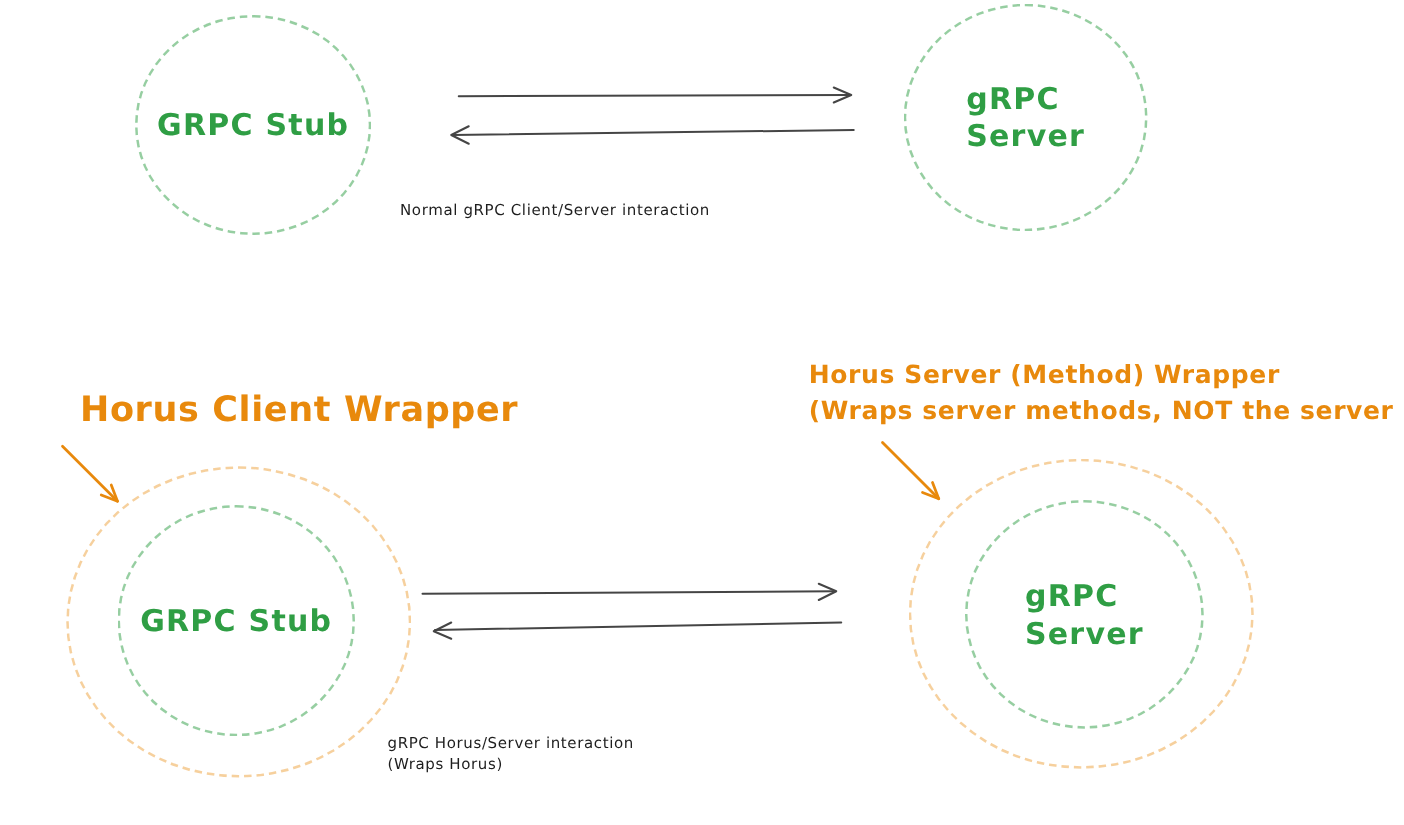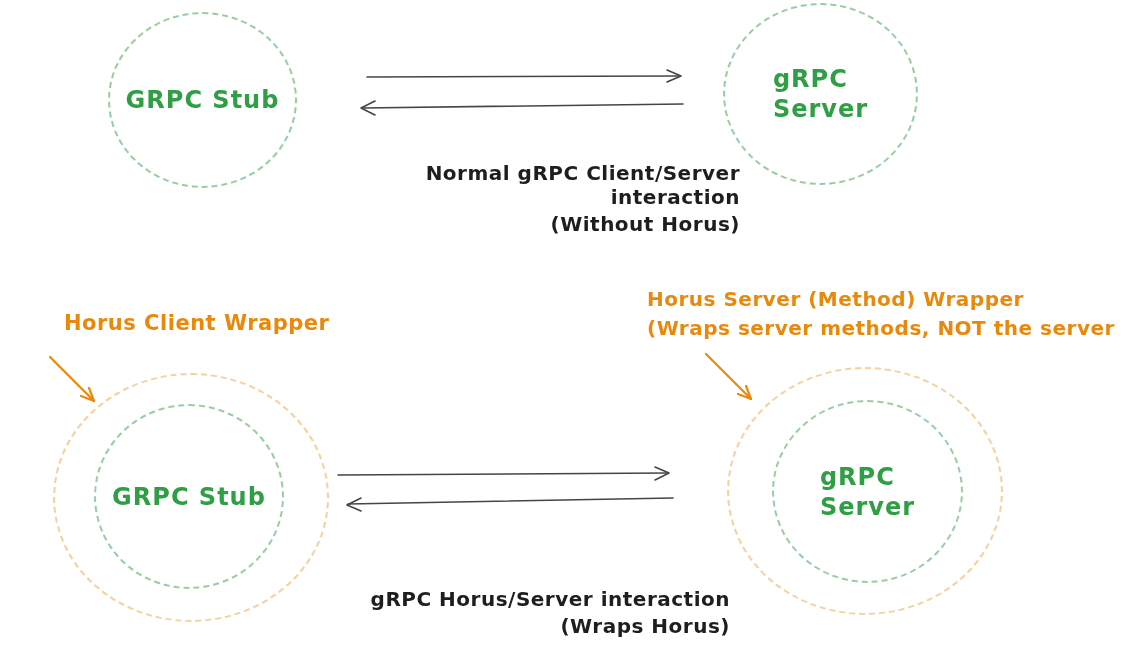--- a/index.html
+++ b/index.html
@@ -33,24 +33,24 @@
     font-size: 24px;
     font-weight: 600;
     letter-spacing: 1px;
     white-space: pre-line;
     line-height: 1.25;
     text-align: left;
   }
   .caption {
     position: absolute;
     width: 420px;
-    text-align: right;
+    text-align: left;
     color: var(--ink);
-    font-size: 20px;
-    font-weight: 700;
+    font-size: 12px;
+    font-weight: 400;
     letter-spacing: 0.5px;
   }
   .caption .line2 {
     margin-top: 3px;
   }
   .orange-label {
     position: absolute;
     color: var(--orange);
     font-size: 20px;
     font-weight: 600;
@@ -90,24 +90,23 @@
     <span class="circle-label">GRPC Stub</span>
   </div>
 
   <div class="circle" style="left:703px; top:3px; width:195px; height:182px;">
     <span class="circle-label">gRPC
 Server</span>
   </div>
 
   <div class="caption" style="left:300px; top:161px;">
     <div class="line1">Normal gRPC Client/Server interaction</div>
-    <div class="line2">(Without Horus)</div>
   </div>
 
-  <div class="orange-label" style="left:44px; top:308px; font-size:21px;">Horus Client Wrapper</div>
+  <div class="orange-label" style="left:44px; top:308px; font-size:28px;">Horus Client Wrapper</div>
 
   <div class="orange-label" style="left:627px; top:285px;">
     <div>Horus Server (Method) Wrapper</div>
     <div>(Wraps server methods, NOT the server itself).</div>
   </div>
 
   <div class="circle outer" style="left:33px; top:373px; width:276px; height:249px;"></div>
   <div class="circle" style="left:74px; top:404px; width:190px; height:185px;">
     <span class="circle-label">GRPC Stub</span>
   </div>

